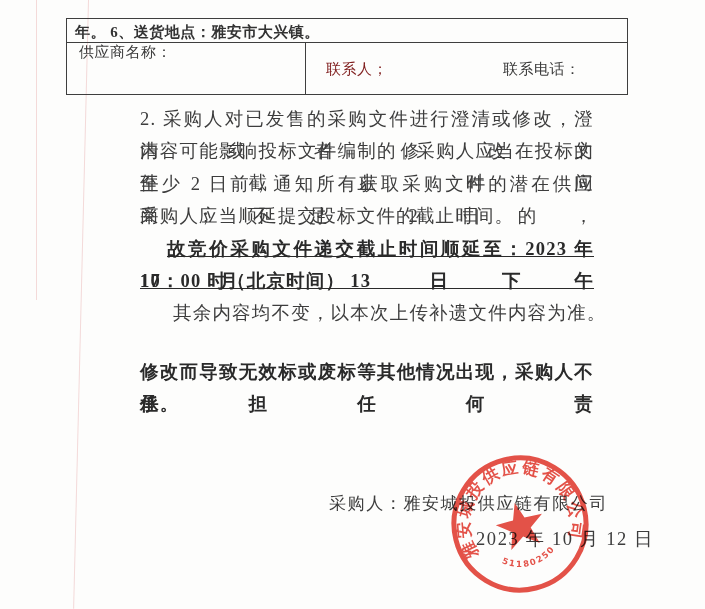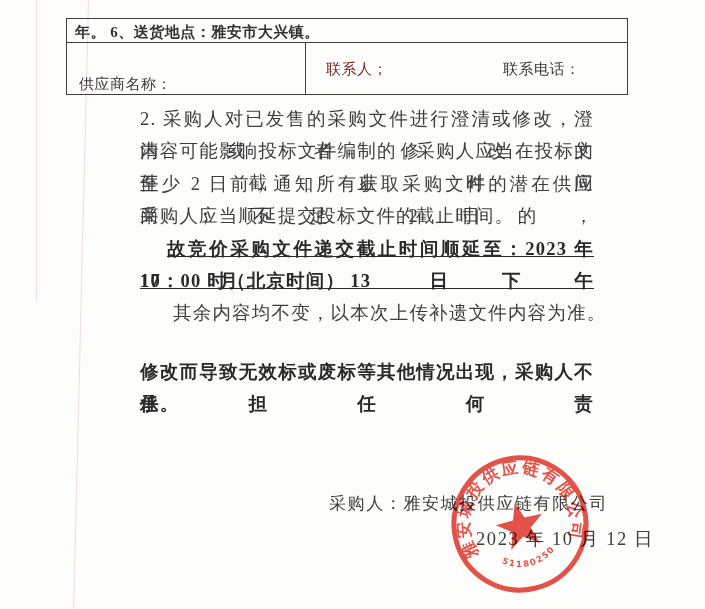--- a/index.html
+++ b/index.html
@@ -20,21 +20,21 @@
   }
   .t-row1{
     height:24px;border-bottom:1.5px solid #3e3e3e;box-sizing:border-box;
     display:flex;align-items:flex-end;padding-left:8px;
     font-size:15px;font-weight:bold;color:#333;letter-spacing:.5px;
   }
   .t-row2{position:relative;height:51px;}
   .t-cell-left{
     position:absolute;left:0;top:0;width:239px;height:100%;
     border-right:1.5px solid #3e3e3e;box-sizing:border-box;
-    display:flex;align-items:flex-end;padding-left:12px;
+    display:flex;align-items:flex-start;padding-left:12px;
     font-size:15px;color:#3a3a3a;letter-spacing:.5px;
   }
   .t-cell-right{position:absolute;left:239px;top:0;right:0;height:100%;}
   .t-contact{position:absolute;left:20px;top:17px;font-size:15px;color:#7f1d1d;letter-spacing:.5px;}
   .t-phone{position:absolute;left:197px;top:17px;font-size:15px;color:#3a3a3a;letter-spacing:.5px;}
 
   
   .body-text{
     position:absolute;left:97px;top:103px;width:497px;
     font-size:18.5px;color:#3d3d3d;letter-spacing:1.2px;

